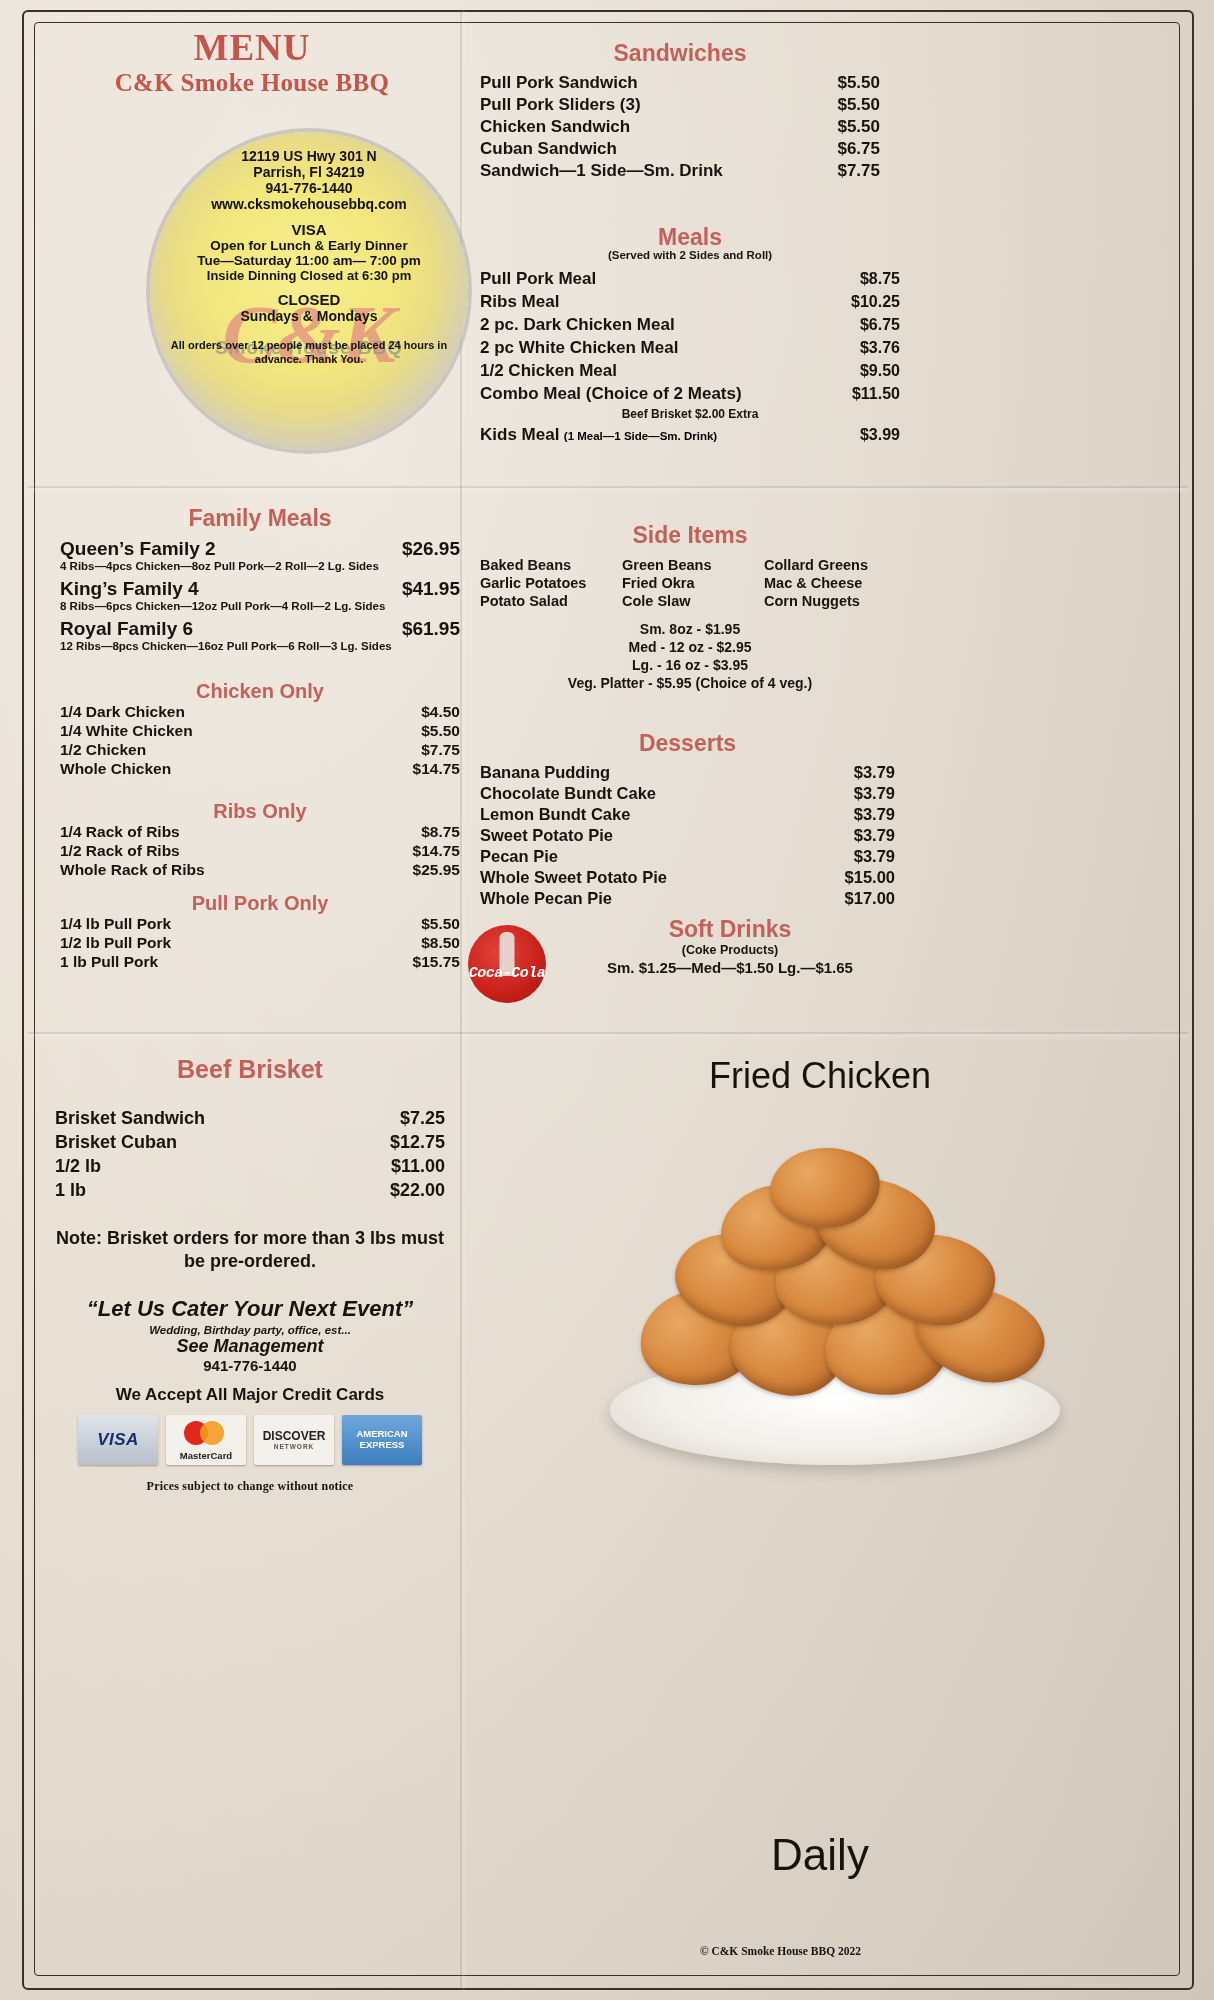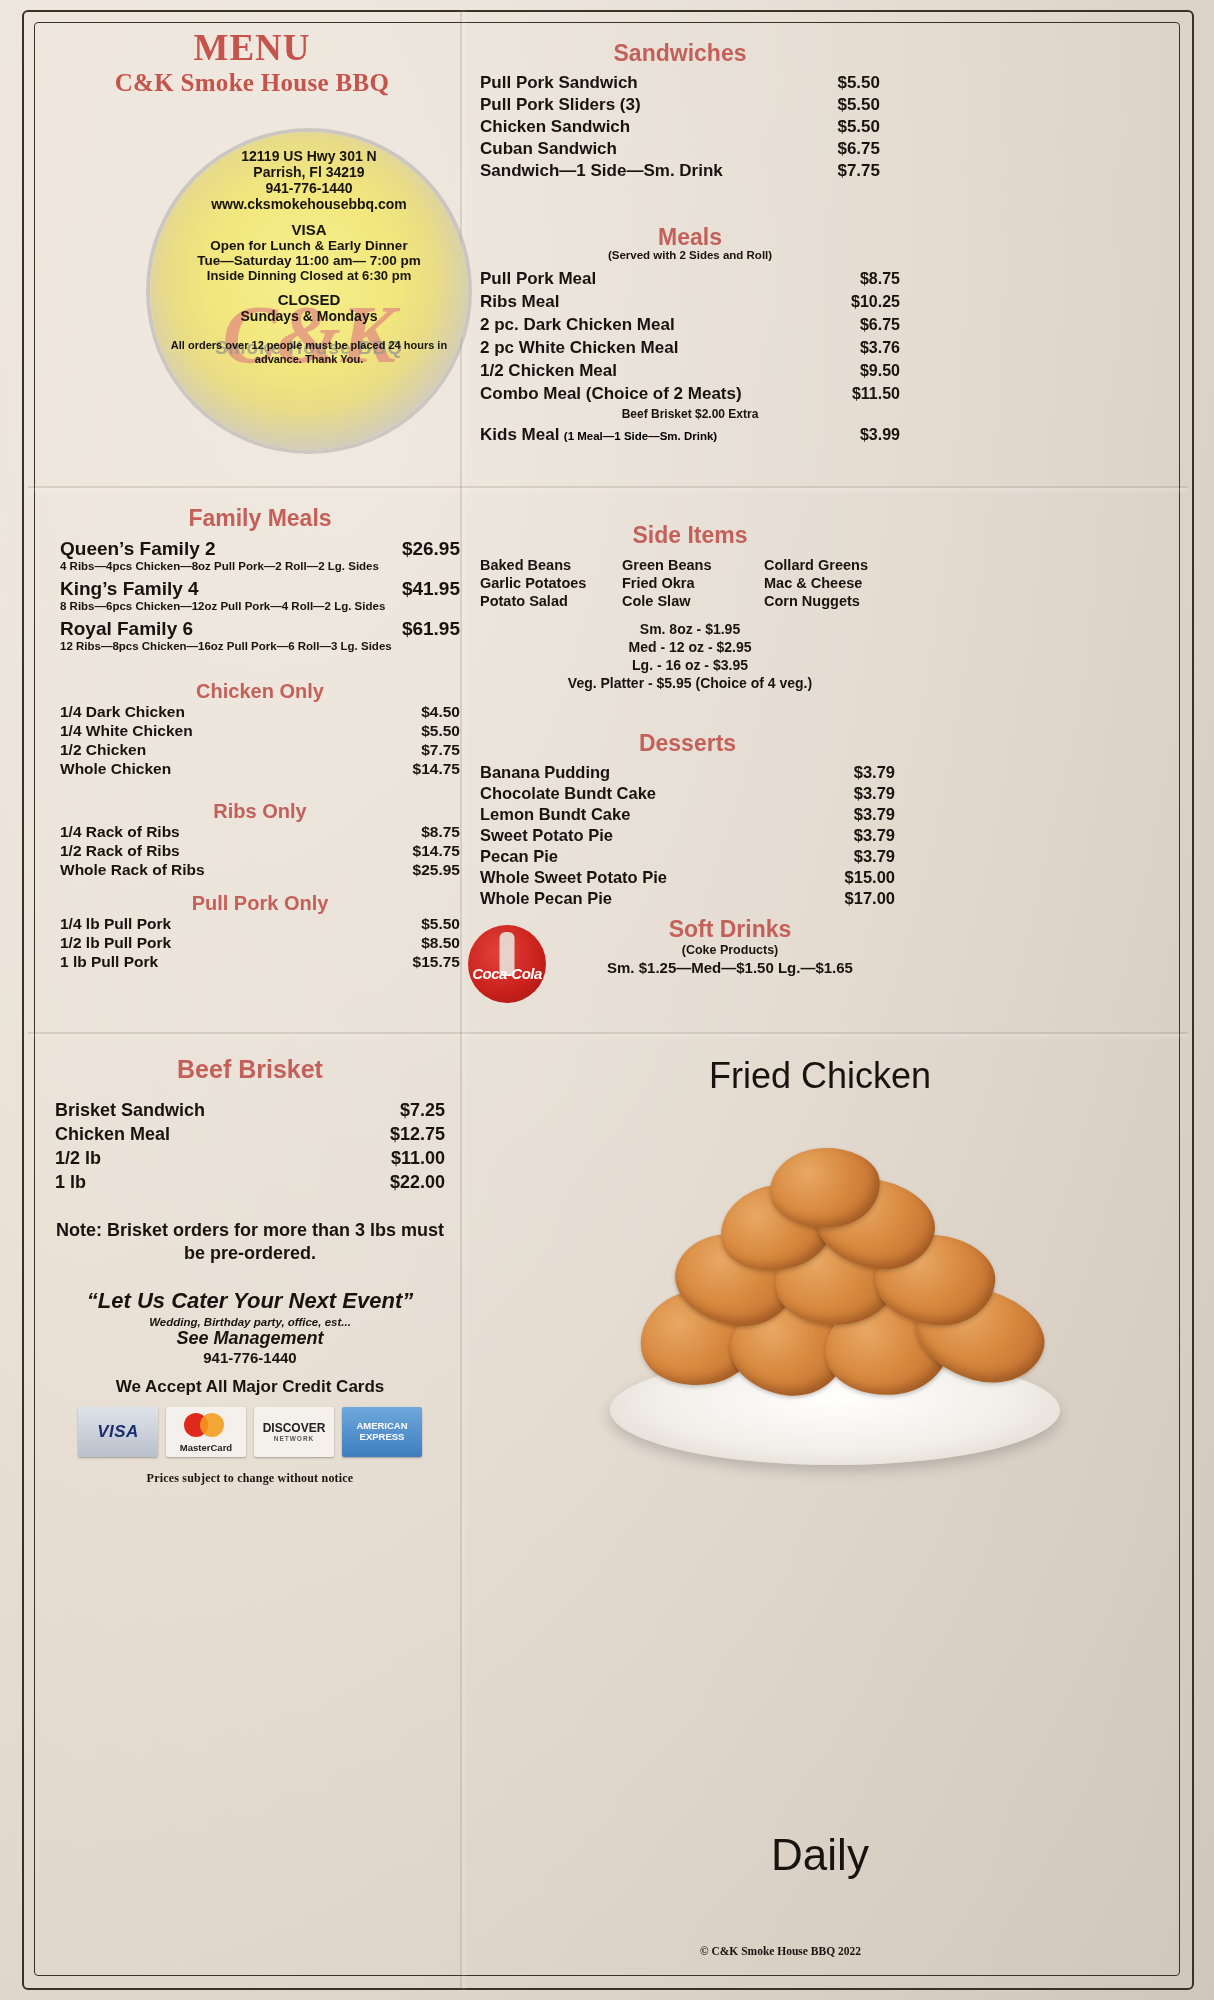--- a/index.html
+++ b/index.html
@@ -198,32 +198,32 @@
     transform: translateX(-50%);
     width: 15px; height: 44px;
     background: #e8e2dc;
     border-radius: 6px 6px 4px 4px;
     opacity: 0.9;
   }
   #coke-text {
     position: absolute;
     left: 0; right: 0; top: 40px;
     text-align: center;
-    font-family: Liberation Sans, sans-serif;
+    font-family: Liberation Mono, monospace;
     font-style: italic;
     font-weight: bold;
     font-size: 15px;
     color: #fff;
     letter-spacing: -0.5px;
   }
 
   
   #brisket-panel { left: 55px; top: 1055px; width: 390px; }
   #brisket-title { font-size: 25px; }
-  #brisket-list { margin-top: 16px; }
+  #brisket-list { margin-top: 24px; }
   #brisket-list .row { margin-bottom: 3px; }
   #brisket-list .item-name { font-size: 18px; font-weight: bold; }
   #brisket-list .item-price { font-size: 18px; font-weight: bold; }
   #brisket-note {
     margin-top: 26px;
     text-align: center;
     font-size: 18px;
     font-weight: bold;
     color: #17140f;
     line-height: 1.3;
@@ -544,21 +544,21 @@
   </div>
 
   <div class="panel" id="brisket-panel">
     <div class="hdr-red" id="brisket-title">Beef Brisket</div>
     <div id="brisket-list">
       <div class="row">
         <span class="item-name">Brisket Sandwich</span>
         <span class="item-price">$7.25</span>
       </div>
       <div class="row">
-        <span class="item-name">Chicken Meal</span>
+        <span class="item-name">Brisket Cuban</span>
         <span class="item-price">$12.75</span>
       </div>
       <div class="row">
         <span class="item-name">1/2 lb</span>
         <span class="item-price">$11.00</span>
       </div>
       <div class="row">
         <span class="item-name">1 lb</span>
         <span class="item-price">$22.00</span>
       </div>

